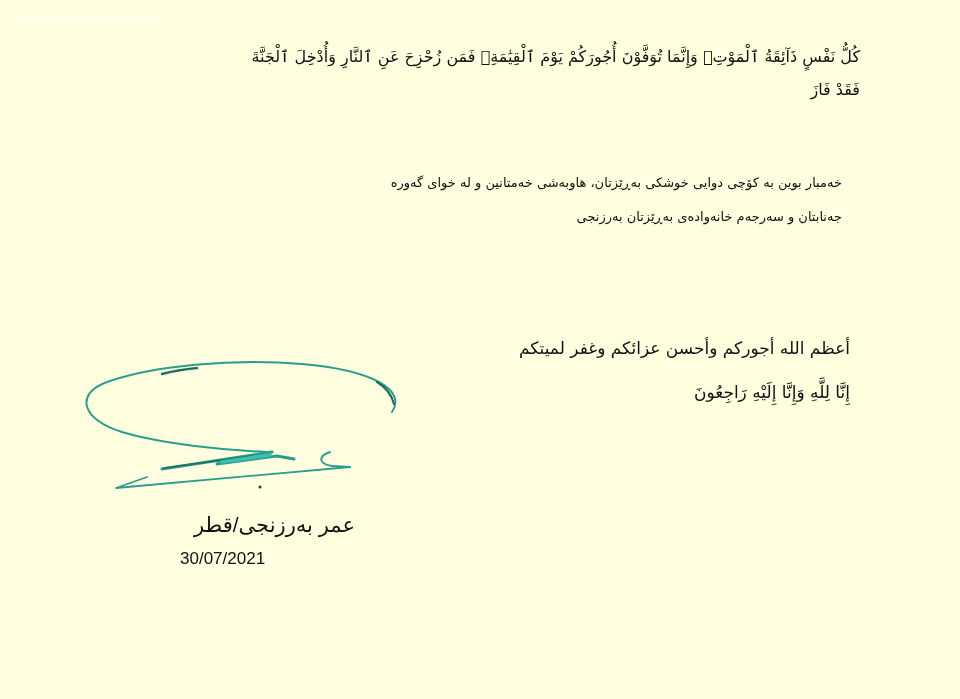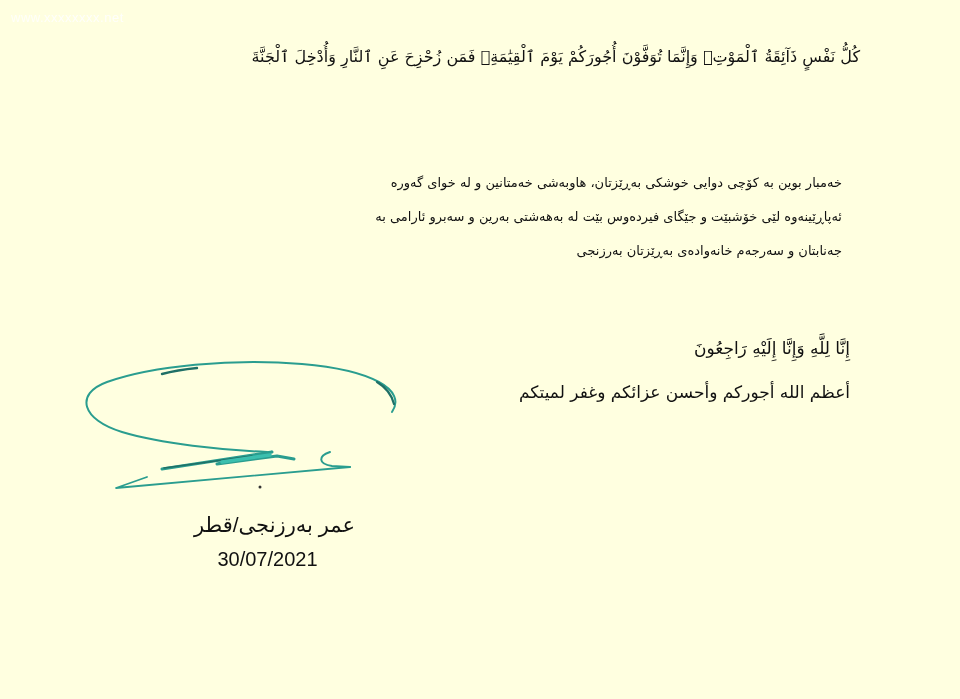--- a/index.html
+++ b/index.html
@@ -10,24 +10,24 @@
       width: 960px;
       height: 699px;
       background: #FFFFE0;
       position: relative;
       overflow: hidden;
       font-family: "DejaVu Sans", sans-serif;
       color: #111;
     }
     .watermark {
       position: absolute;
-      left: 11px;
+      left: 22px;
       top: 10px;
-      font-family: Liberation Sans, sans-serif;
-      font-size: 13px;
+      font-family: Liberation Serif, serif;
+      font-size: 17px;
       color: rgba(255,255,255,0.85);
       letter-spacing: 0.5px;
     }
     .rtl {
       direction: rtl;
       text-align: right;
       position: absolute;
       font-family: "DejaVu Sans", sans-serif;
     }
     .verse {
@@ -67,44 +67,44 @@
       direction: rtl;
       font-family: "Liberation Sans", sans-serif;
       font-size: 21px;
       line-height: 26px;
     }
     .date {
       position: absolute;
       left: 180px;
       top: 545px;
       width: 175px;
-      text-align: center;
+      text-align: left;
       font-family: "Liberation Sans", sans-serif;
-      font-size: 20px;
+      font-size: 17px;
       line-height: 28px;
     }
   </style>
 </head>
 <body>
 
 <div class="watermark">www.xxxxxxxx.net</div>
 
 <div class="rtl verse">
   <div>كُلُّ نَفْسٍ ذَآئِقَةُ ٱلْمَوْتِۗ وَإِنَّمَا تُوَفَّوْنَ أُجُورَكُمْ يَوْمَ ٱلْقِيَٰمَةِۖ فَمَن زُحْزِحَ عَنِ ٱلنَّارِ وَأُدْخِلَ ٱلْجَنَّةَ</div>
+  <div>فَقَدْ فَازَ</div>
 </div>
 
 <div class="rtl condolence">
   <div>خەمبار بوین بە کۆچی دوایی خوشکی بەڕێزتان، هاوبەشی خەمتانین و لە خوای گەورە</div>
-  <div>ئەپاڕێینەوە لێی خۆشبێت و جێگای فیردەوس بێت لە بەهەشتی بەرین و سەبرو ئارامی بە</div>
   <div>جەنابتان و سەرجەم خانەوادەی بەڕێزتان بەرزنجی</div>
 </div>
 
 <div class="rtl dua">
+  <div>أعظم الله أجوركم وأحسن عزائكم وغفر لميتكم</div>
   <div>إِنَّا لِلَّهِ وَإِنَّا إِلَيْهِ رَاجِعُونَ</div>
-  <div>أعظم الله أجوركم وأحسن عزائكم وغفر لميتكم</div>
 </div>
 
 <svg class="signature" viewBox="0 0 320 140" xmlns="http://www.w3.org/2000/svg">
 
   <path d="M 310 52 C 325 30, 290 10, 220 4 C 150 -2, 70 6, 25 22 C -8 34, 0 60, 40 72 C 80 84, 140 90, 185 92" fill="none" stroke="#2a9d8f" stroke-width="2" stroke-linecap="round"></path>
 
   <path d="M 80 14 C 95 10, 105 9, 115 8" fill="none" stroke="#1f6f66" stroke-width="2.4" stroke-linecap="round"></path>
   <path d="M 295 22 C 305 28, 310 36, 312 44" fill="none" stroke="#1f6f66" stroke-width="2.2" stroke-linecap="round"></path>
 
   <path d="M 80 109 L 190 92 L 135 104 L 195 96 L 212 99" fill="none" stroke="#2a9d8f" stroke-width="3" stroke-linecap="round" stroke-linejoin="round"></path>

